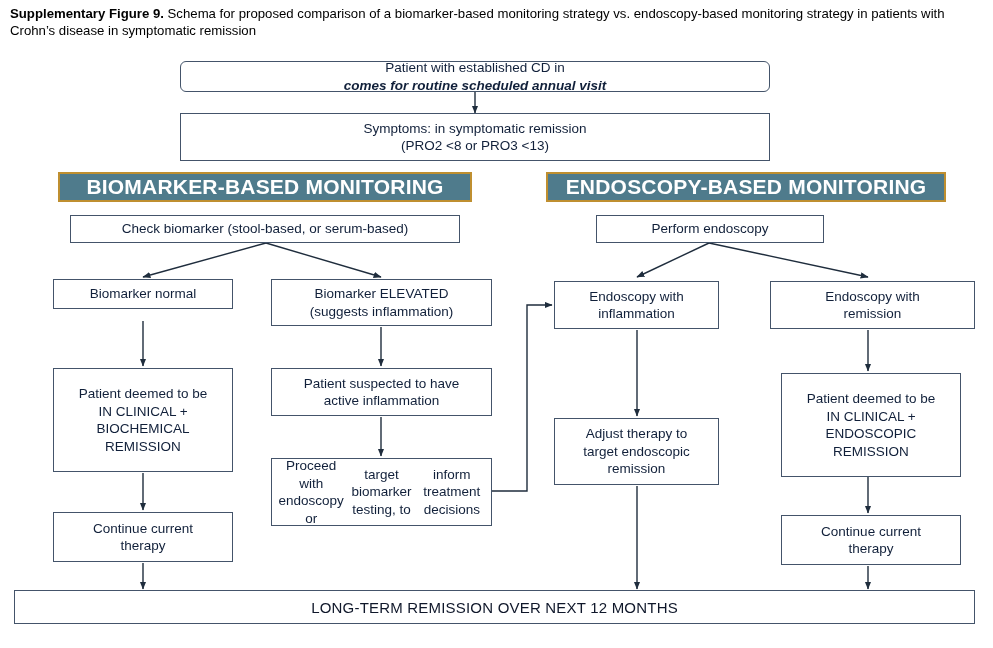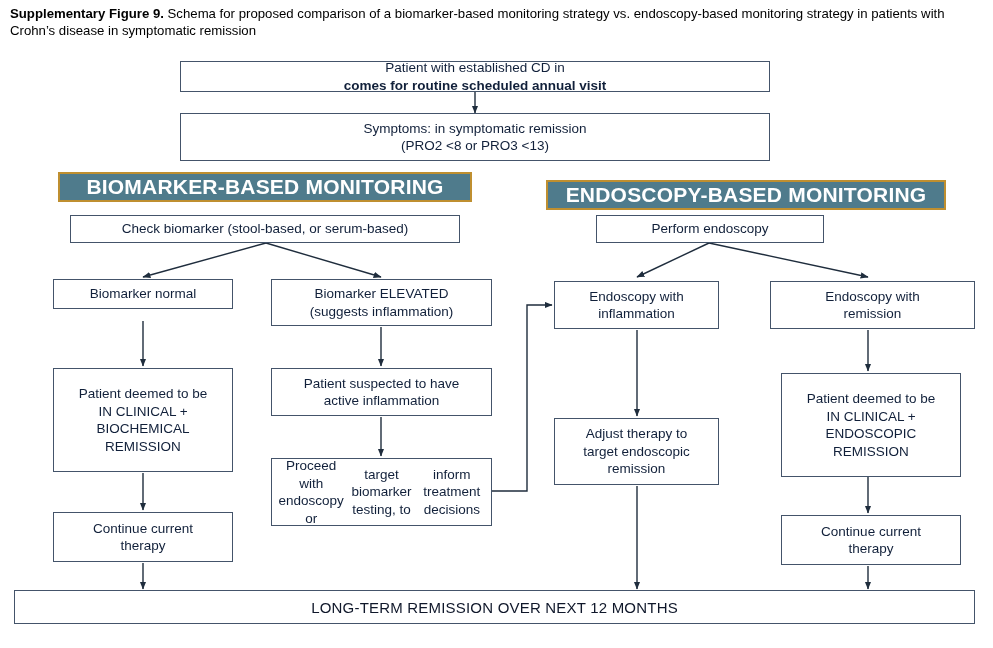--- a/index.html
+++ b/index.html
@@ -27,21 +27,21 @@
     border:1.2px solid #44546a;
     background:#ffffff;
     display:flex;align-items:center;justify-content:center;
     text-align:center;
     font-size:13.5px;
     line-height:17.5px;
     color:#11203a;
     padding:2px 4px;
   }
   .box span{display:block;width:100%;}
-  .box b{font-weight:bold;}
+  .box b{font-weight:bold;font-style:italic;}
 
   
   .banner{
     position:absolute;
     box-sizing:border-box;
     border:2px solid #bf8f30;
     background:#4f7b8c;
     color:#ffffff;
     font-weight:bold;
     font-size:21px;
@@ -110,33 +110,33 @@
 
     <line class="ln" x1="637" y1="486" x2="637" y2="589" marker-end="url(#ah)"></line>
 
     <line class="ln" x1="868" y1="330" x2="868" y2="371" marker-end="url(#ah)"></line>
 
     <line class="ln" x1="868" y1="477" x2="868" y2="513" marker-end="url(#ah)"></line>
 
     <line class="ln" x1="868" y1="566" x2="868" y2="589" marker-end="url(#ah)"></line>
   </svg>
 
-  <div class="box" style="left:180px;top:61px;width:590px;height:31px;">
+  <div class="box" style="left:180px;top:61px;width:590px;height:31px;border-radius:6px;">
     <span><span>Patient with established CD in </span><b>comes for routine scheduled annual visit</b></span>
   </div>
 
   <div class="box" style="left:180px;top:113px;width:590px;height:48px;flex-direction:column;">
     <span>Symptoms: in symptomatic remission</span>
     <span>(PRO2 &lt;8 or PRO3 &lt;13)</span>
   </div>
 
   <div class="banner" style="left:58px;top:172px;width:414px;height:30px;">
     <span>BIOMARKER-BASED MONITORING</span>
   </div>
-  <div class="banner" style="left:546px;top:180px;width:400px;height:30px;text-align:right;">
+  <div class="banner" style="left:546px;top:172px;width:400px;height:30px;text-align:right;">
     <span>ENDOSCOPY-BASED MONITORING</span>
   </div>
 
   <div class="box" style="left:70px;top:215px;width:390px;height:28px;">
     <span>Check biomarker (stool-based, or serum-based)</span>
   </div>
   <div class="box" style="left:596px;top:215px;width:228px;height:28px;">
     <span>Perform endoscopy</span>
   </div>
 

